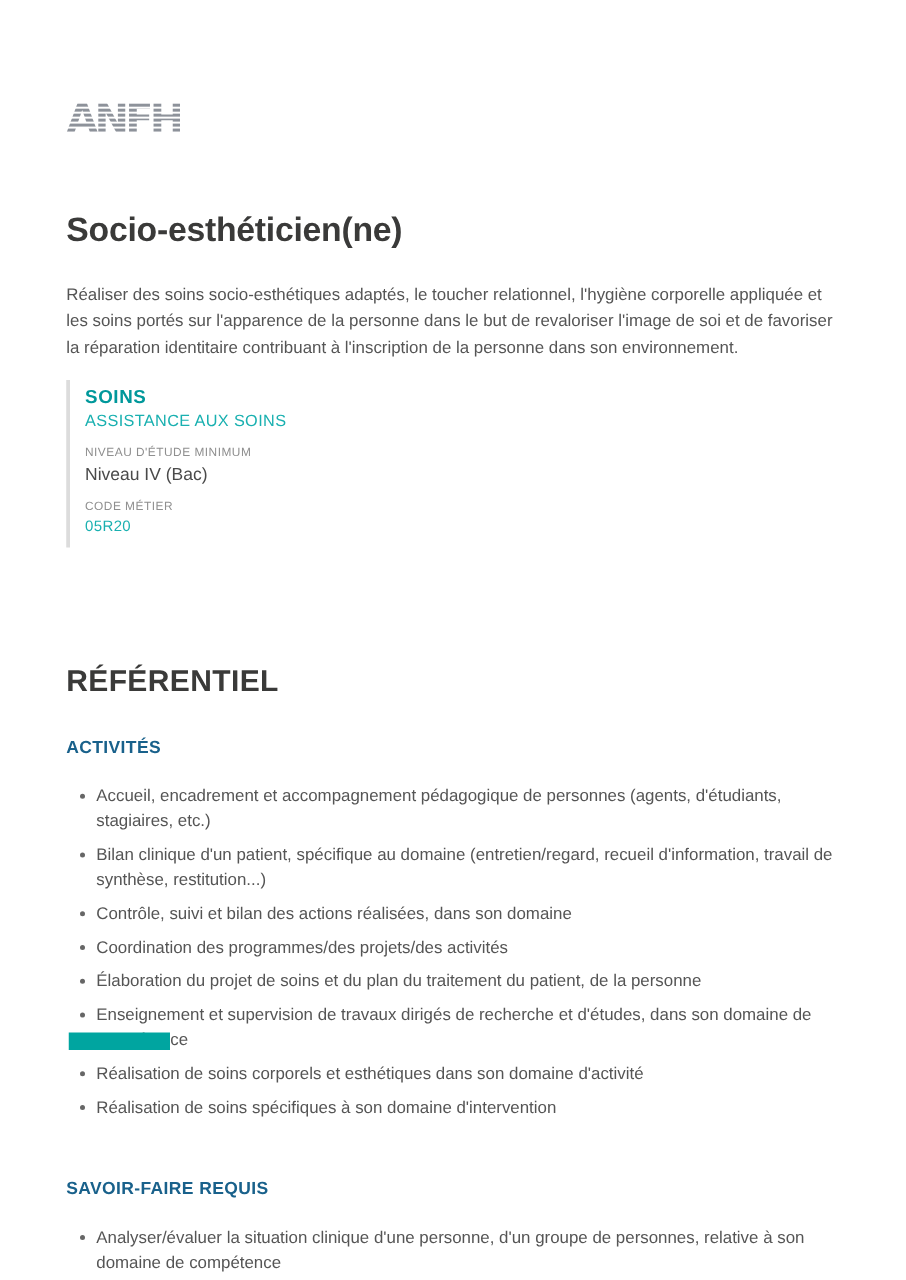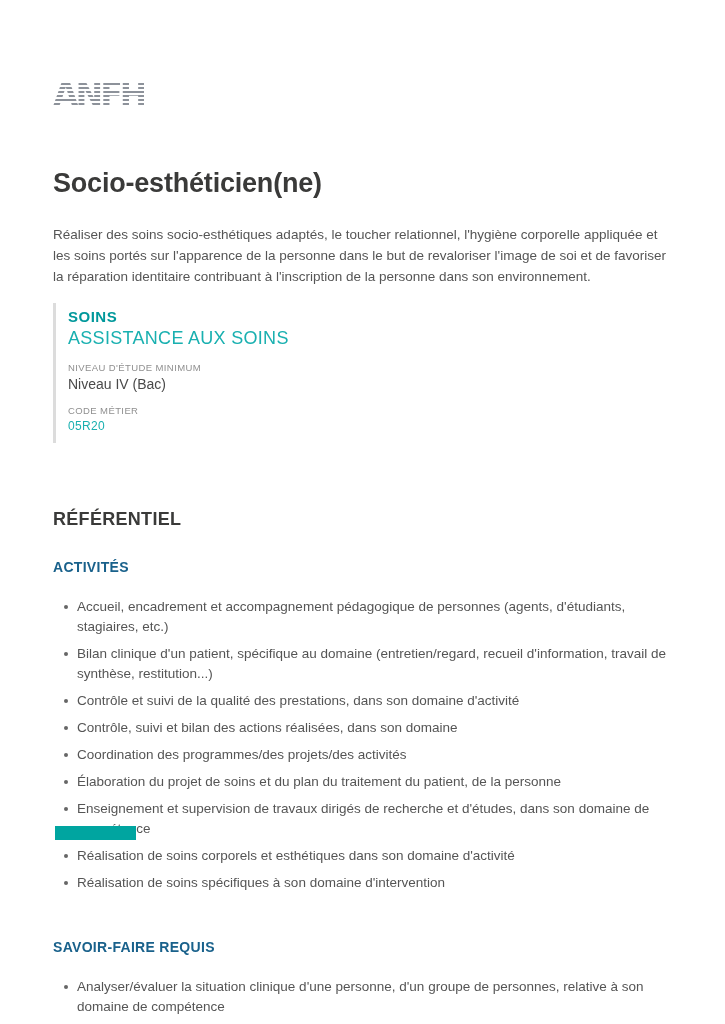--- a/index.html
+++ b/index.html
@@ -52,21 +52,21 @@
     padding: 5px 0 10px 12px;
   }
   .family-label {
     font-size: 15px;
     font-weight: bold;
     color: #00989b;
     letter-spacing: 0.5px;
   }
   .subfamily-label {
     margin-top: 3px;
-    font-size: 18px;
+    font-size: 13px;
     color: #19b0b0;
     letter-spacing: 0.3px;
   }
   .meta-label {
     margin-top: 13px;
     font-size: 9.5px;
     color: #8f8f8f;
     letter-spacing: 0.4px;
   }
   .meta-value {
@@ -75,22 +75,22 @@
     color: #4a4a4a;
   }
   .meta-value-code {
     margin-top: 3px;
     font-size: 12px;
     color: #19b0b0;
     letter-spacing: 0.3px;
   }
 
   .referentiel-title {
-    margin-top: 66px;
-    font-size: 18px;
+    margin-top: 94px;
+    font-size: 24px;
     font-weight: bold;
     color: #3a3a39;
     letter-spacing: 0.3px;
   }
 
   .section-heading {
     font-size: 14px;
     font-weight: bold;
     color: #19618b;
     letter-spacing: 0.3px;
@@ -153,21 +153,20 @@
     <div class="meta-value-code">05R20</div>
   </div>
 
   <h2 class="referentiel-title">RÉFÉRENTIEL</h2>
 
   <div class="section section-activites">
     <h3 class="section-heading">ACTIVITÉS</h3>
     <ul class="bullet-list">
         <li>Accueil, encadrement et accompagnement pédagogique de personnes (agents, d'étudiants, stagiaires, etc.)</li>
         <li>Bilan clinique d'un patient, spécifique au domaine (entretien/regard, recueil d'information, travail de synthèse, restitution...)</li>
-        <li>Contrôle et suivi de la qualité des prestations, dans son domaine d'activité</li>
         <li>Contrôle, suivi et bilan des actions réalisées, dans son domaine</li>
         <li>Coordination des programmes/des projets/des activités</li>
         <li>Élaboration du projet de soins et du plan du traitement du patient, de la personne</li>
         <li>Enseignement et supervision de travaux dirigés de recherche et d'études, dans son domaine de compétence</li>
         <li>Réalisation de soins corporels et esthétiques dans son domaine d'activité</li>
         <li>Réalisation de soins spécifiques à son domaine d'intervention</li>
       </ul>
   </div>
 
   <div class="section section-savoir">

